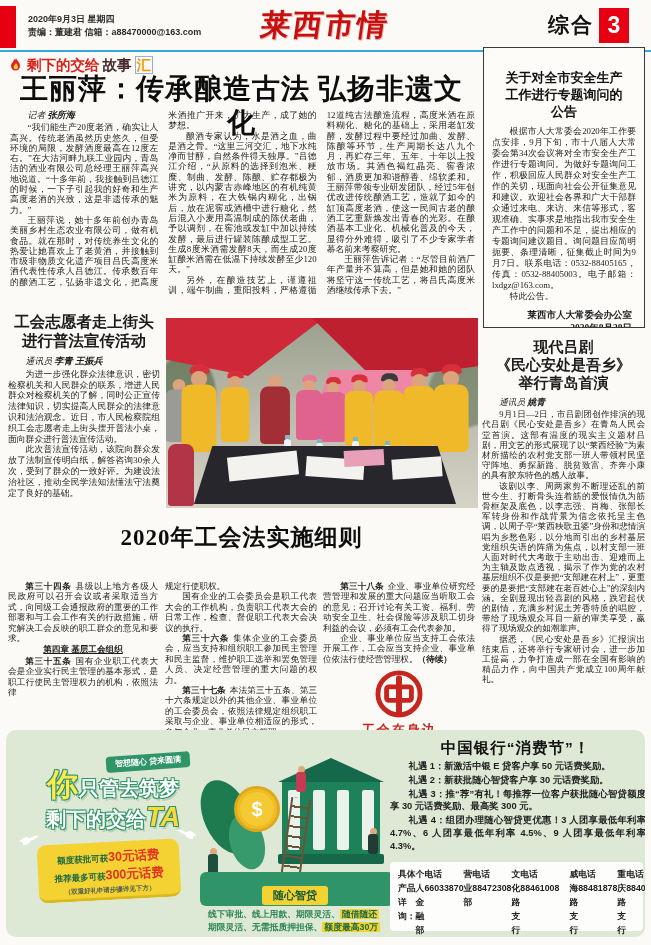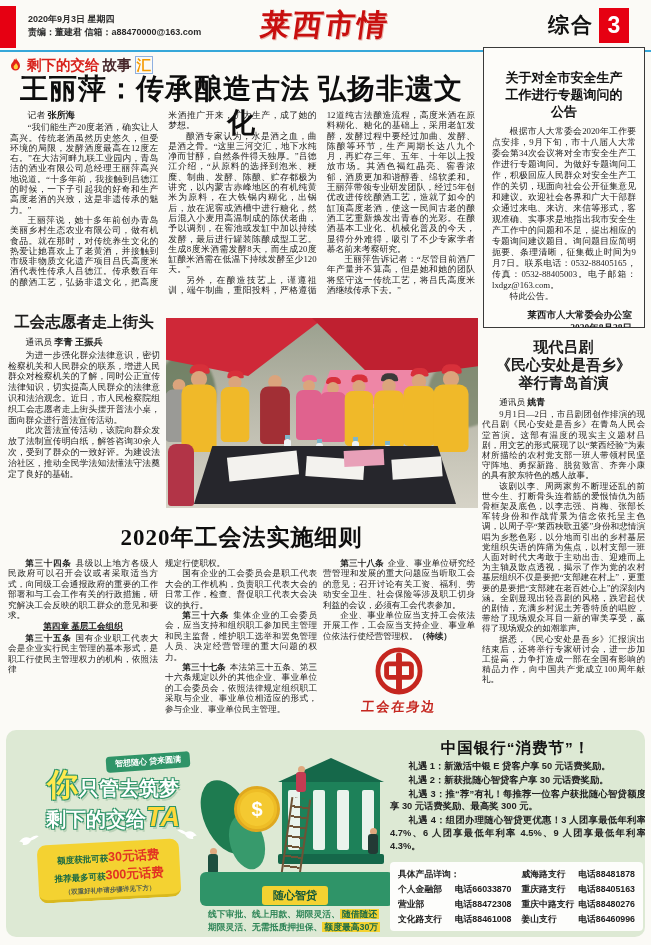--- a/index.html
+++ b/index.html
@@ -19,21 +19,21 @@
   .badge{left:8px;top:56px;display:flex;align-items:center;gap:3px;
          font:900 14.5px/16px "Liberation Sans",sans-serif;}
   .badge .b1{color:#d8231d;}
   .badge .b2{color:#46262a;}
   .badge .b3{color:#f59a00;border:1px solid #8fb0e0;padding:0 1px;}
   .headline{left:8px;top:72px;width:467px;text-align:center;
             font:900 28px/34px "Liberation Serif",serif;color:#0d0d0d;letter-spacing:1px;}
   
   .p{margin:0;text-indent:2em;text-align:justify;}
   .noind{text-indent:0;}
-  .byline{margin:0 0 2px 0;text-indent:2em;}
+  .byline{margin:0 0 2px 0;text-indent:2em;font-style:italic;}
   .byline b{font-size:1.05em;}
   .cols{left:10px;top:110px;width:465px;height:192px;overflow:hidden;
         column-count:3;column-gap:10px;font:8.8px/10.3px "Liberation Serif",serif;}
   
   .annc{left:483px;top:47px;width:162px;height:281px;border:1px solid #3a3a3a;background:#fdfcf9;
         box-sizing:border-box;padding:9px 8px 0 8px;overflow:hidden;}
   .annc h2{margin:12px 0 7px 0;text-align:center;font:900 13px/17px "Liberation Serif",serif;color:#111;}
   .annc .bd{font:8.8px/11px "Liberation Serif",serif;}
   .annc .sig{margin:7px 4px 0 0;text-align:right;font:bold 9.5px/13px "Liberation Serif",serif;}
   
@@ -60,21 +60,21 @@
   .bottle{position:absolute;width:7px;height:17px;background:#eef3f5;border-radius:3px;}
   .bottle:before{content:"";position:absolute;left:1px;top:-4px;width:5px;height:4px;background:#7fb6c9;}
   .chair{position:absolute;left:2px;bottom:2px;width:26px;height:62px;background:#b23447;border-radius:8px 8px 3px 3px;}
   
   .luju{left:482px;top:338px;width:163px;height:392px;overflow:hidden;}
   .luju h2{margin:0 0 5px 0;text-align:center;font:900 15px/18px "Liberation Serif",serif;}
   .luju .bd{font:8.6px/10.2px "Liberation Serif",serif;}
   
   .ulaw-title{left:8px;top:524px;width:467px;text-align:center;
               font:900 23px/28px "Liberation Serif",serif;color:#0d0d0d;letter-spacing:1px;}
-  .ucol{top:558px;height:168px;overflow:hidden;font:8.6px/10.4px "Liberation Serif",serif;}
+  .ucol{top:581px;height:168px;overflow:hidden;font:8.6px/10.4px "Liberation Serif",serif;}
   .uc1{left:8px;width:150px;}
   .uc2{left:165px;width:152px;}
   .uc3{left:323px;width:152px;}
   .chap{margin:1px 0;text-align:center;font-weight:900;text-decoration:underline;}
   .term{font-weight:900;margin-right:4px;}
   .tail{font-weight:900;}
   .ulogo{display:block;margin:4px auto 0 auto;}
   .ulogo-cap{text-align:center;font:900 13px/15px "DejaVu Serif",serif;color:#c5261f;letter-spacing:2px;
              transform:skewX(-6deg);}
   
@@ -120,21 +120,21 @@
             font:900 8.8px/13px "Liberation Sans",sans-serif;color:#2e8557;}
   .features .hl{background:#f4d231;color:#1d6b43;padding:0 2px;text-align:center;}
   .ad-head{position:absolute;left:382px;top:8px;width:255px;text-align:center;
            font:900 15.5px/19px "Liberation Sans",sans-serif;color:#111;letter-spacing:1px;}
   .offers{position:absolute;left:384px;top:30px;width:256px;
           font:bold 9.3px/12.8px "Liberation Sans",sans-serif;color:#222;}
   .offers p{margin:0 0 1px 0;text-indent:2em;text-align:justify;}
   .contacts{position:absolute;left:384px;top:132px;width:253px;height:69px;background:#fdfdfb;border-radius:4px;
             box-sizing:border-box;padding:5px 8px;display:flex;gap:10px;
             font:bold 8.8px/14px "Liberation Sans",sans-serif;color:#222;}
-  .cc{flex:1;display:flex;flex-direction:column;justify-content:space-between;}
+  .cc{flex:1;display:flex;flex-direction:row;justify-content:space-between;}
   .crow{display:flex;justify-content:space-between;}
   .clabel{font-weight:900;}
 </style>
 </head>
 <body>
 
 <div class="abs hdr-red"></div>
 <div class="abs hdr-meta">
   <div>2020年9月3日 星期四</div>
   <div>责编：董建君 信箱：a88470000@163.com</div>
@@ -176,20 +176,21 @@
   </div>
   <div class="sig">
     <div>莱西市人大常委会办公室</div>
     <div>2020年8月28日</div>
   </div>
 </div>
 
 <div class="abs pufa">
   <h2>
     <span style="display:block;">工会志愿者走上街头</span>
+    <span style="display:block;">进行普法宣传活动</span>
   </h2>
   <div class="bd">
     <p class="byline"><span>通讯员</span> <b>李青 王振兵</b></p>
     <p class="p">为进一步强化群众法律意识，密切检察机关和人民群众的联系，增进人民群众对检察机关的了解，同时公正宣传法律知识，切实提高人民群众的法律意识和法治观念。近日，市人民检察院组织工会志愿者走上街头摆开普法小桌，面向群众进行普法宣传活动。</p>
     <p class="p">此次普法宣传活动，该院向群众发放了法制宣传明白纸，解答咨询30余人次，受到了群众的一致好评。为建设法治社区，推动全民学法知法懂法守法奠定了良好的基础。</p>
   </div>
 </div>
 
 <div class="abs photo">
   <div class="blob" style="left:-10px;top:36px;width:60px;height:80px;background:#5c7050;opacity:.7;"></div>

